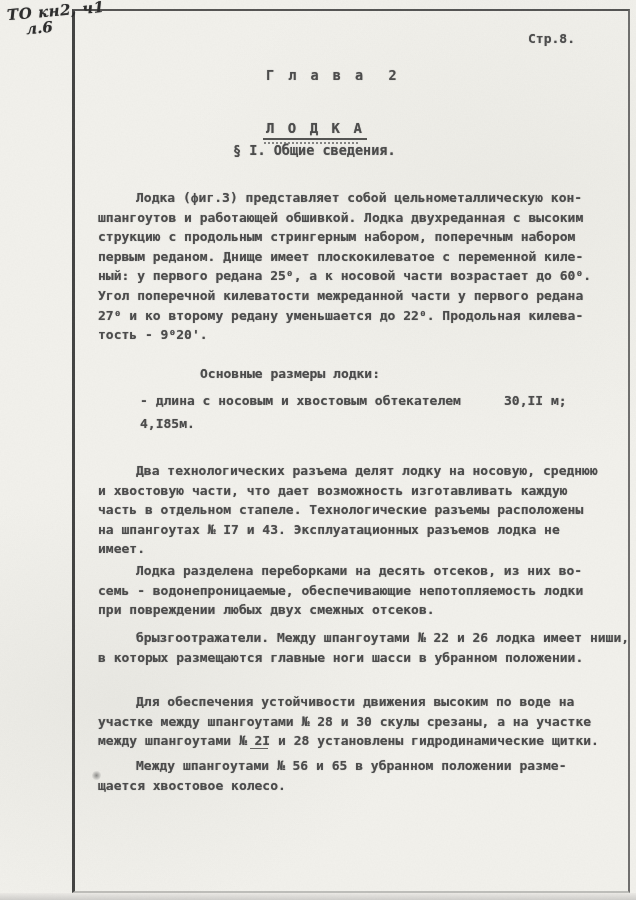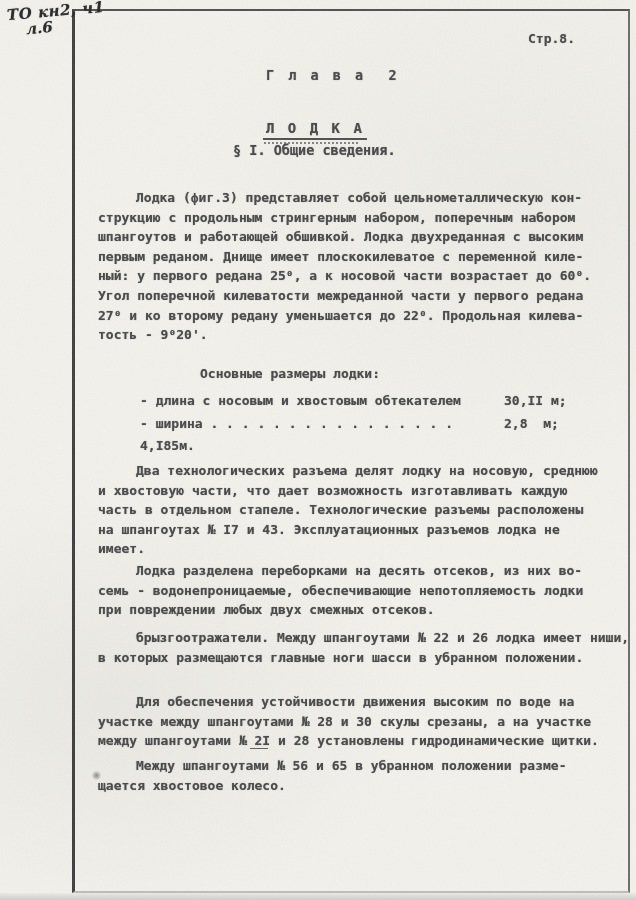--- a/index.html
+++ b/index.html
@@ -71,39 +71,35 @@
 
   <div class="doc-title">
     <span class="t ink">Л О Д К А</span>
     <div class="title-underline2"></div>
   </div>
 
   <div class="section ink">§ I. Общие сведения.</div>
 
   <div class="para p1 ink">
       <div class="line">Лодка (фиг.3) представляет собой цельнометаллическую кон-</div>
+      <div class="line">шпангоутов и работающей обшивкой. Лодка двухреданная с высоким</div>
       <div class="line">струкцию с продольным стрингерным набором, поперечным набором</div>
-      <div class="line">шпангоутов и работающей обшивкой. Лодка двухреданная с высоким</div>
       <div class="line">первым реданом. Днище имеет плоскокилеватое с переменной киле-</div>
       <div class="line">ный: у первого редана 25⁰, а к носовой части возрастает до 60⁰.</div>
       <div class="line">Угол поперечной килеватости межреданной части у первого редана</div>
       <div class="line">27⁰ и ко второму редану уменьшается до 22⁰. Продольная килева-</div>
       <div class="line">тость - 9⁰20'.</div>
     </div>
 
   <div class="dims-heading ink">Основные размеры лодки:</div>
 
   <div class="dims ink">
     <div class="dim-row">
       <span class="dim-label">- длина с носовым и хвостовым обтекателем</span>
       <span class="dim-value">30,II м;</span>
-    </div>
-    <div class="dim-row">
-      <span class="dim-label">- ширина . . . . . . . . . . . . . . . .</span>
-      <span class="dim-value">2,8  м;</span>
     </div>
     <div class="dim-row">
       <span class="dim-value">4,I85м.</span>
     </div>
   </div>
 
   <div class="para p2 ink">
       <div class="line">Два технологических разъема делят лодку на носовую, среднюю</div>
       <div class="line">и хвостовую части, что дает возможность изготавливать каждую</div>
       <div class="line">часть в отдельном стапеле. Технологические разъемы расположены</div>

